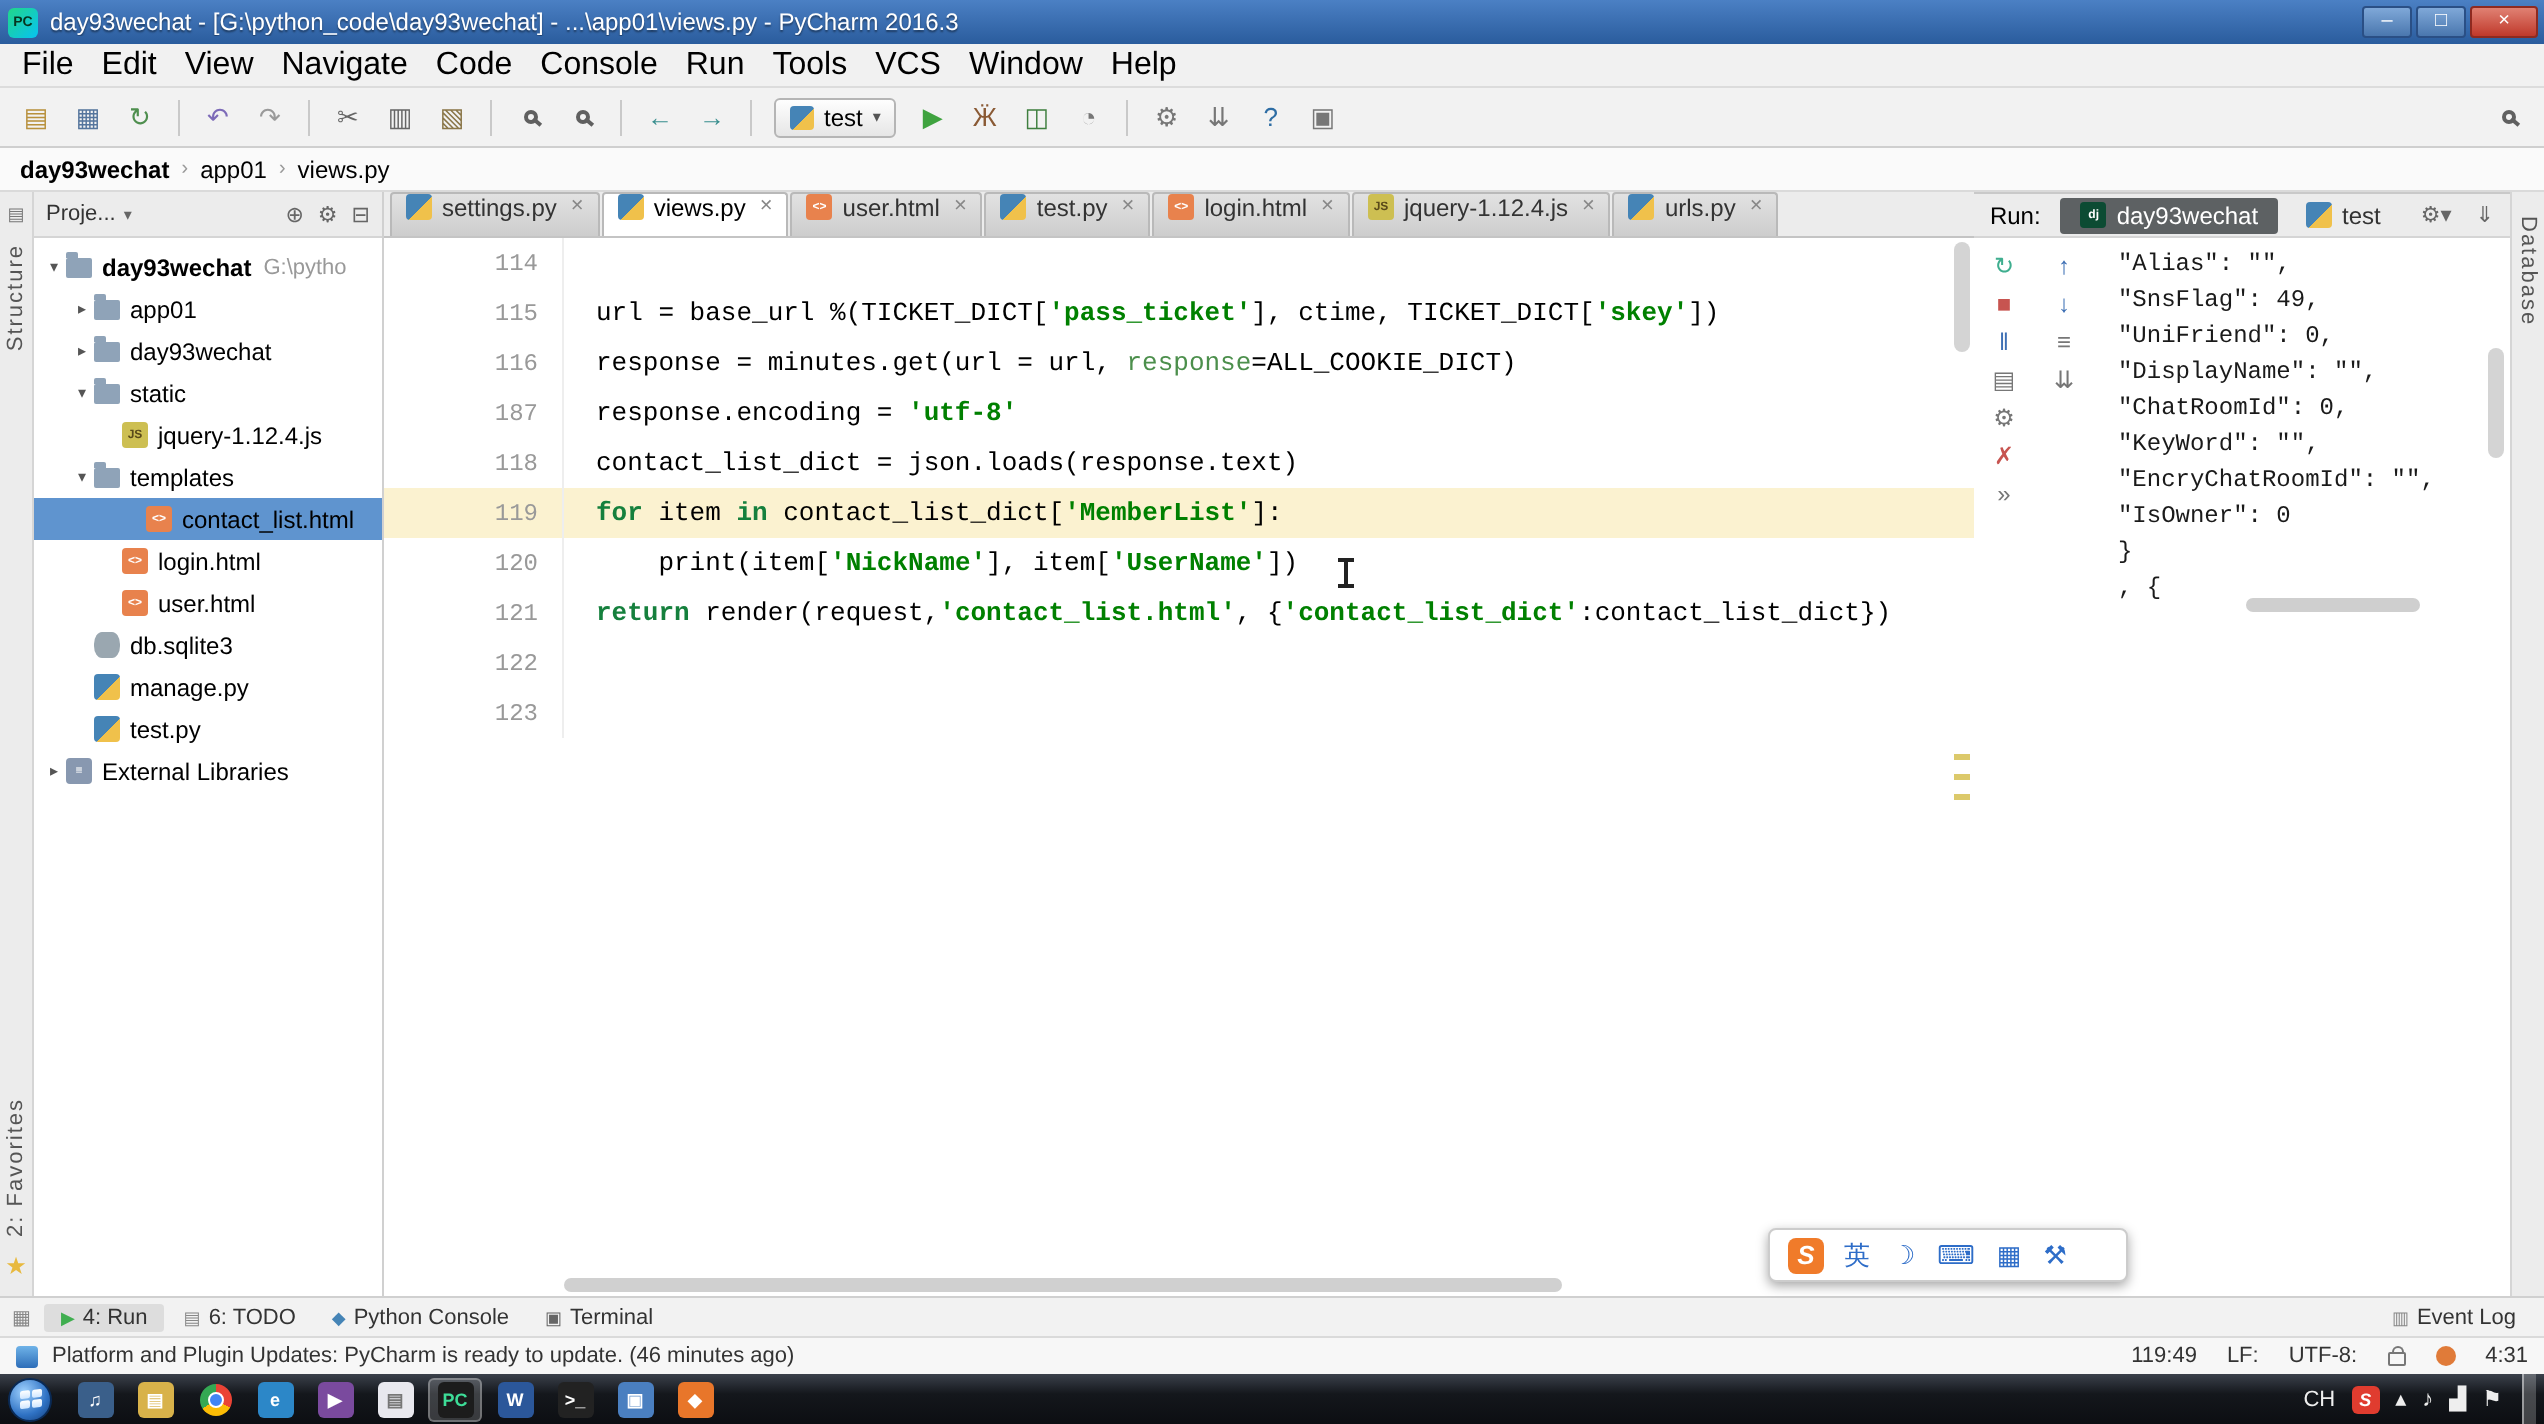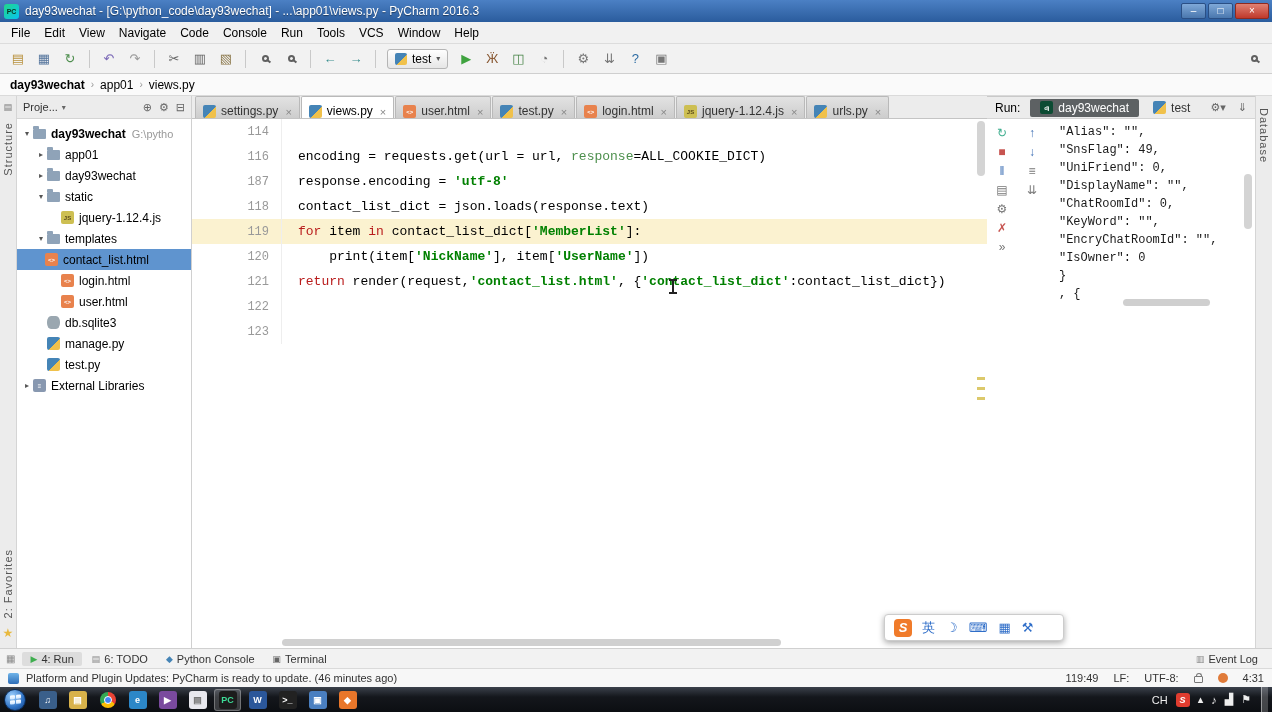--- a/index.html
+++ b/index.html
@@ -9,21 +9,21 @@
   
   .titlebar{height:22px;background:linear-gradient(#4b80c4,#2a5c9d);display:flex;align-items:center;color:#fff;gap:6px;flex:none}
   .title-appicon{width:15px;height:15px;margin-left:4px;border-radius:3px;background:linear-gradient(135deg,#21d789,#07c3f2);color:#06341f;font-size:7px;font-weight:bold;display:flex;align-items:center;justify-content:center;flex:none}
   .title-text{flex:1;font-size:12px;white-space:nowrap;overflow:hidden;text-shadow:0 1px 1px rgba(0,0,0,.45)}
   .win-btns{display:flex;gap:2px;margin-right:3px}
   .win-btn{width:25px;height:16px;border-radius:2px;background:linear-gradient(#7fa8d8,#4a77ae);border:1px solid #2a4f85;color:#fff;font-size:10px;line-height:13px;text-align:center}
   .win-btn.close{background:linear-gradient(#e08173,#c0392b);border-color:#8e2a20;width:34px}
 
   
   .menubar{height:22px;background:#f1f1f1;display:flex;align-items:center;padding-left:4px;border-bottom:1px solid #dcdcdc;flex:none}
-  .menu-item{padding:2px 7px;font-size:12px}
+  .menu-item{padding:2px 7px;font-size:16px}
 
   
   .toolbar{height:30px;background:#f2f2f2;border-bottom:1px solid #cfcfcf;display:flex;align-items:center;padding:0 6px;gap:2px;flex:none}
   .tb-btn{width:24px;height:22px;display:flex;align-items:center;justify-content:center;border-radius:3px;font-size:13px}
   .tb-sep{width:1px;height:18px;background:#c9c9c9;margin:0 5px}
   .tb-spacer{flex:1}
   .tb-dd{height:20px;border:1px solid #b5b5b5;border-radius:3px;background:linear-gradient(#fefefe,#e6e6e6);display:flex;align-items:center;gap:5px;padding:0 7px;margin:0 4px;font-size:12px}
   .dd-caret{font-size:8px;color:#555}
   .mini-py{width:12px;height:12px;border-radius:2px;background:linear-gradient(135deg,#4584b6 55%,#f0c14b 55%)}
   .mag{width:7px;height:7px;border:2px solid #606060;border-radius:50%;position:relative;display:inline-block}
@@ -66,29 +66,29 @@
   .fi-py{background:linear-gradient(135deg,#4584b6 55%,#f0c14b 55%)}
   .fi-html{background:#e8824d}
   .fi-js{background:#cdbf52;color:#5a4a1a}
   .fi-db{background:#9aa7b0;border-radius:4px/6px}
   .fi-lib{background:#8898b0}
   .fi-dj{background:#0c4b33}
 
   
   .editor-col{flex:1;display:flex;flex-direction:column;min-width:0;position:relative}
   .tabbar{height:23px;background:#ececec;border-bottom:1px solid #c4c4c4;display:flex;align-items:flex-end;padding-left:3px;flex:none}
-  .tab{height:22px;display:flex;align-items:flex-end;gap:5px;padding:0 7px;border:1px solid #b9b9b9;border-bottom:none;background:linear-gradient(#e2e2e2,#cdcdcd);margin-right:1px;font-size:12px;color:#333;border-radius:2px 2px 0 0;white-space:nowrap}
+  .tab{height:22px;display:flex;align-items:flex-start;gap:5px;padding:0 7px;border:1px solid #b9b9b9;border-bottom:none;background:linear-gradient(#e2e2e2,#cdcdcd);margin-right:1px;font-size:12px;color:#333;border-radius:2px 2px 0 0;white-space:nowrap}
   .tab.active{background:#fff;color:#000}
   .tab-close{color:#888;font-size:11px;margin-left:2px}
   .editor-view{flex:1;position:relative;background:#fff;overflow:hidden}
   .eline{height:25px;display:flex;align-items:center;font-family:"Liberation Mono",monospace;font-size:13px;white-space:pre}
   .eline .gut{width:90px;flex:none;text-align:right;padding-right:12px;color:#999;font-size:12px;height:100%;display:flex;align-items:center;justify-content:flex-end;border-right:1px solid #eeeeee}
   .eline .code{padding-left:16px}
   .eline.current{background:#fbf2d0}
-  .seg-k{color:#b91c1c;font-weight:normal}
+  .seg-k{color:#15803d;font-weight:bold}
   .seg-s{color:#008000;font-weight:bold}
   .seg-a{color:#4c8f4c}
   .seg-p{color:#000}
   .vscroll{position:absolute;top:0;right:0;width:12px;bottom:10px}
   .vthumb{position:absolute;top:2px;right:2px;width:8px;height:55px;background:#d4d4d4;border-radius:4px}
   .stripe-mark{position:absolute;right:2px;width:8px;height:3px;background:#dcc96b}
   .hscroll{position:absolute;left:90px;right:12px;bottom:0;height:10px}
   .hthumb{position:absolute;left:0;top:1px;width:72%;height:7px;background:#d0d0d0;border-radius:4px}
 
   
@@ -309,21 +309,21 @@
               <div class="tree-row" style="padding-left: 32px;">
                 <span class="tree-arrow"></span>
                 <span class="tree-icon fi fi-js">JS</span>
                 <span>jquery-1.12.4.js</span>
               </div>
               <div class="tree-row" style="padding-left: 18px;">
                 <span class="tree-arrow">▾</span>
                 <span class="tree-icon i-folder"></span>
                 <span>templates</span>
               </div>
-              <div class="tree-row selected" style="padding-left: 16px;">
+              <div class="tree-row selected" style="padding-left: 44px;">
                 <span class="tree-arrow"></span>
                 <span class="tree-icon fi fi-html">&lt;&gt;</span>
                 <span>contact_list.html</span>
               </div>
               <div class="tree-row" style="padding-left: 32px;">
                 <span class="tree-arrow"></span>
                 <span class="tree-icon fi fi-html">&lt;&gt;</span>
                 <span>login.html</span>
               </div>
               <div class="tree-row" style="padding-left: 32px;">
@@ -388,21 +388,22 @@
               </span>
               <span class="tab">
                 <span class="fi fi-py"></span>
                 <span>urls.py</span>
                 <span class="tab-close">×</span>
               </span>
             </div>
           <div class="editor-view">
             <div id="code-lines">
                 <div class="eline"><span class="gut">114</span></div>
-                <div class="eline"><span class="gut">116</span><span class="code"><span class="seg-p">encoding = requests.get(url = url, </span><span class="seg-a">response</span><span class="seg-p">=ALL_COOKIE_DICT)</span></span></div>
+                <div class="eline"><span class="gut">115</span><span class="code"><span class="seg-p">url = base_url %(TICKET_DICT[</span><span class="seg-s">'pass_ticket'</span><span class="seg-p">], ctime, TICKET_DICT[</span><span class="seg-s">'skey'</span><span class="seg-p">])</span></span></div>
+                <div class="eline"><span class="gut">116</span><span class="code"><span class="seg-p">response = minutes.get(url = url, </span><span class="seg-a">response</span><span class="seg-p">=ALL_COOKIE_DICT)</span></span></div>
                 <div class="eline"><span class="gut">187</span><span class="code"><span class="seg-p">response.encoding = </span><span class="seg-s">'utf-8'</span></span></div>
                 <div class="eline"><span class="gut">118</span><span class="code"><span class="seg-p">contact_list_dict = json.loads(response.text)</span></span></div>
                 <div class="eline current"><span class="gut">119</span><span class="code"><span class="seg-k">for</span><span class="seg-p"> item </span><span class="seg-k">in</span><span class="seg-p"> contact_list_dict[</span><span class="seg-s">'MemberList'</span><span class="seg-p">]:</span></span></div>
                 <div class="eline"><span class="gut">120</span><span class="code"><span class="seg-p">    print(item[</span><span class="seg-s">'NickName'</span><span class="seg-p">], item[</span><span class="seg-s">'UserName'</span><span class="seg-p">])</span></span></div>
                 <div class="eline"><span class="gut">121</span><span class="code"><span class="seg-k">return</span><span class="seg-p"> render(request,</span><span class="seg-s">'contact_list.html'</span><span class="seg-p">, {</span><span class="seg-s">'contact_list_dict'</span><span class="seg-p">:contact_list_dict})</span></span></div>
                 <div class="eline"><span class="gut">122</span><span class="code"></span></div>
                 <div class="eline"><span class="gut">123</span><span class="code"></span></div>
               </div>
             <div class="vscroll">
                 <div class="vthumb"></div>

